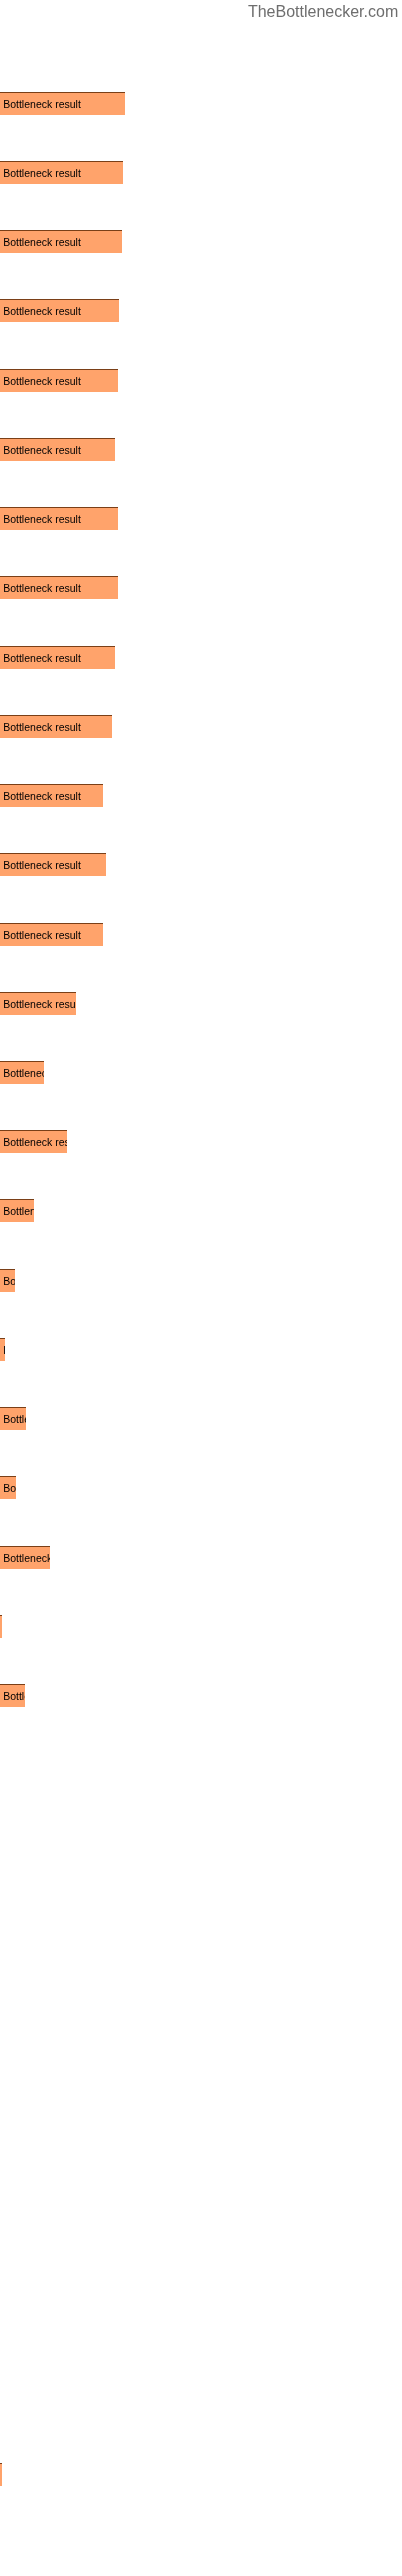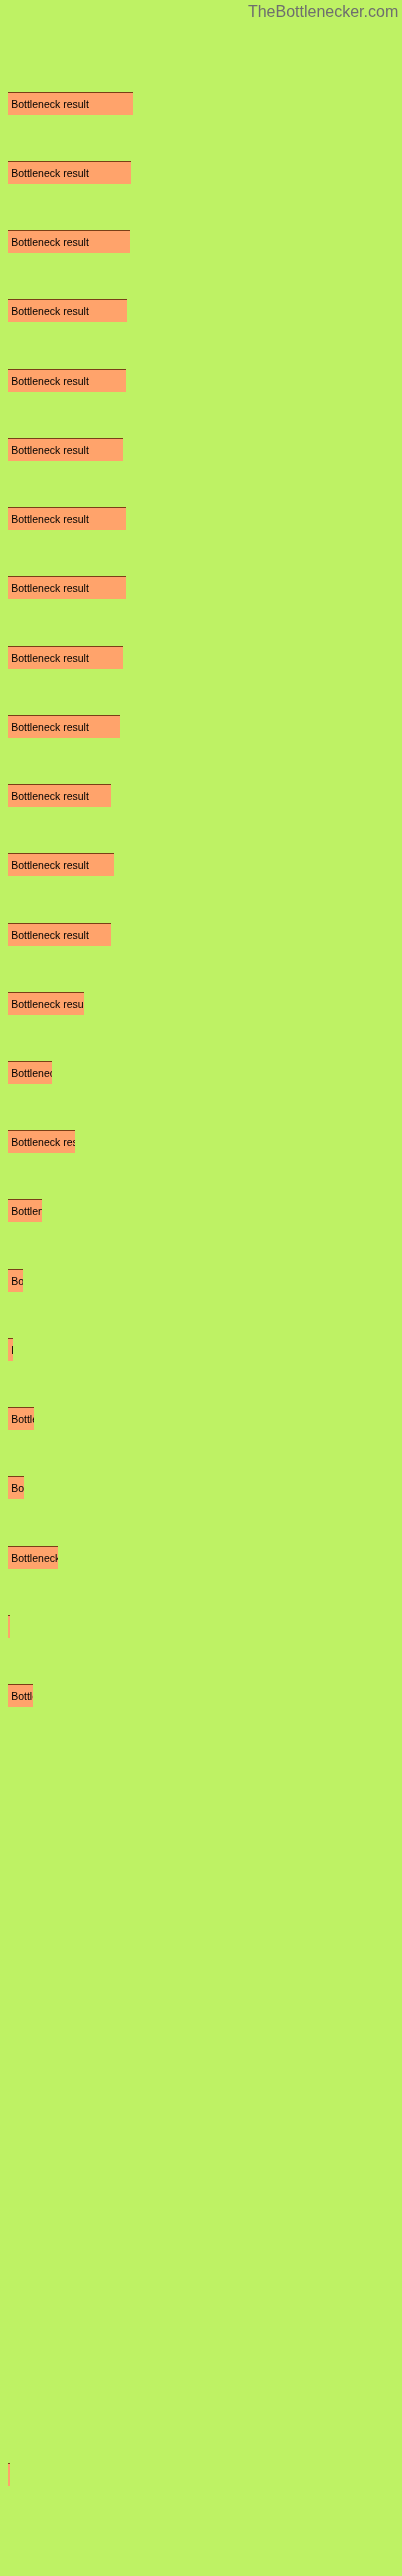--- a/index.html
+++ b/index.html
@@ -12,21 +12,21 @@
     width: 403px;
     height: 2576px;
     position: relative;
     font-family: "Liberation Sans", sans-serif;
     overflow: hidden;
   }
   #page {
     position: relative;
     width: 403px;
     height: 2576px;
-    background: #bef264;
+    background: #ffffff;
   }
   #site-title {
     position: absolute;
     top: 1.6px;
     right: 4.8px;
     font-family: "Liberation Sans", sans-serif;
     font-size: 16px;
     line-height: 19.3px;
     color: #6e6e6e;
     letter-spacing: 0px;
@@ -40,21 +40,21 @@
     width: 403px;
     height: 2576px;
   }
   .bar-row {
     position: absolute;
     left: 0;
     height: 23px;
   }
   .bar {
     position: absolute;
-    left: 8px;
+    left: 0;
     top: 0;
     height: 22.5px;
     background: #ffa36b;
     border-top: 0.8px solid #7a3f17;
     box-sizing: border-box;
     overflow: hidden;
   }
   .bar-label {
     position: absolute;
     left: 3.2px;

